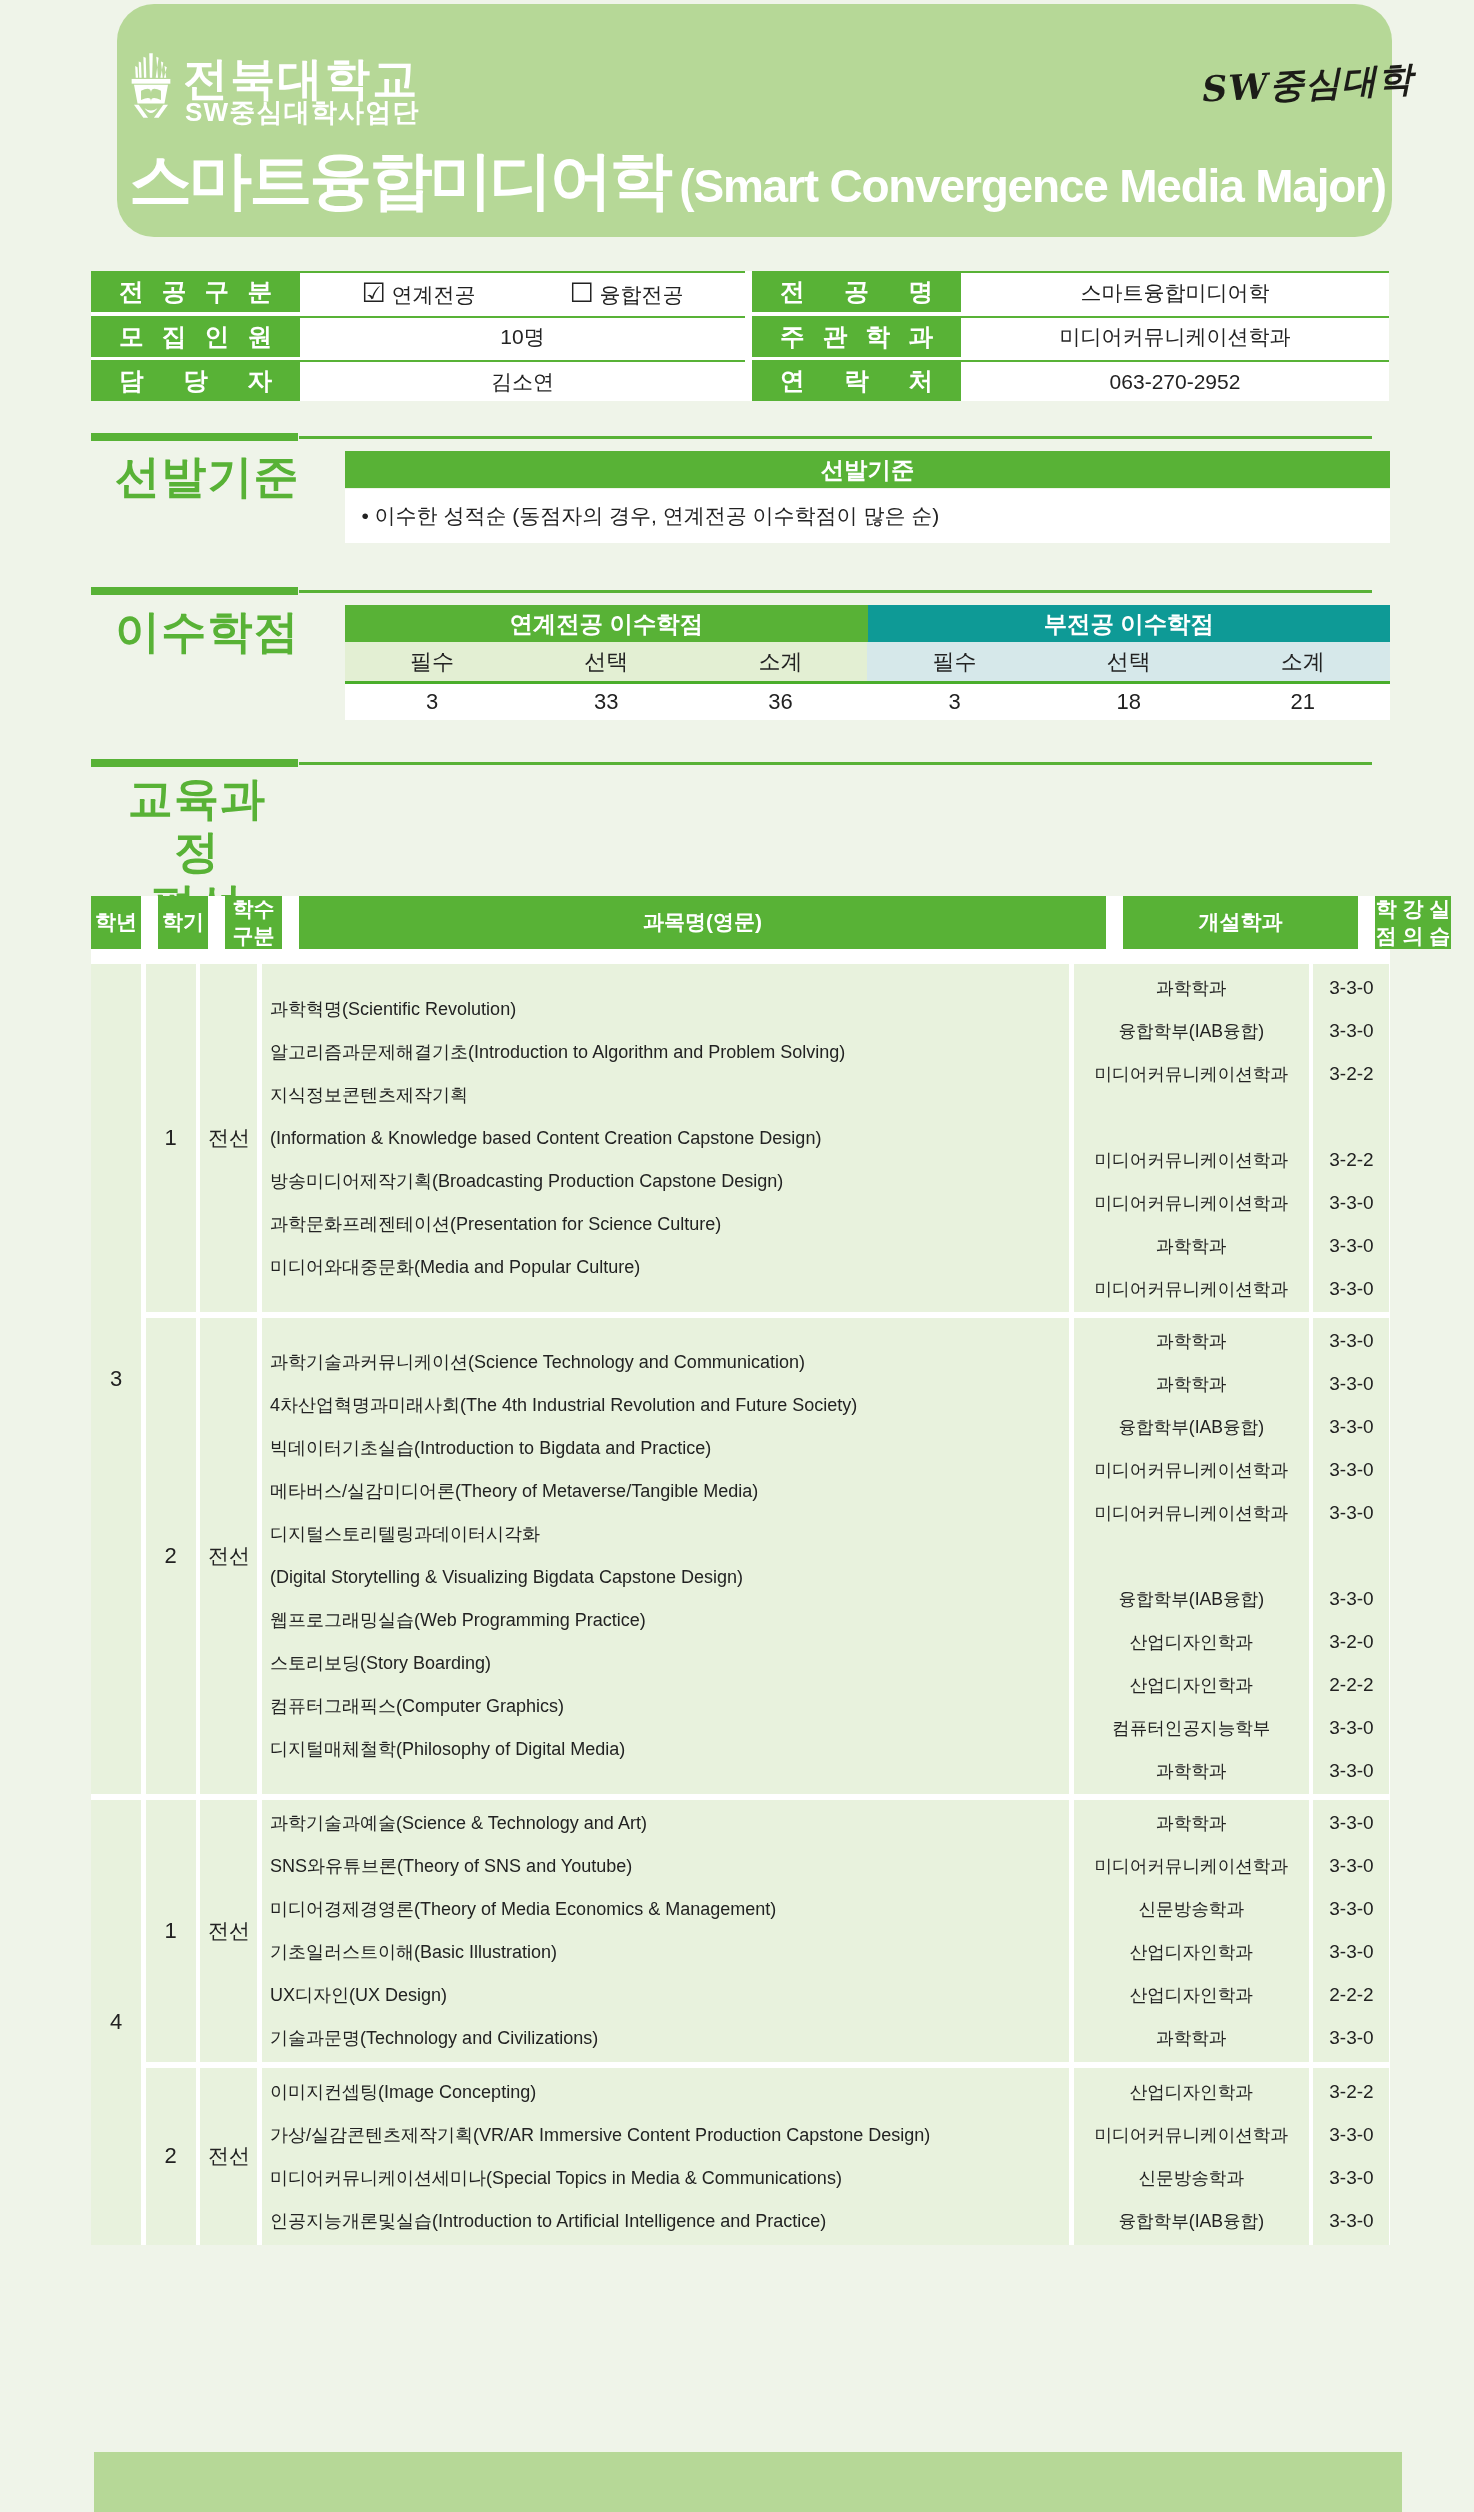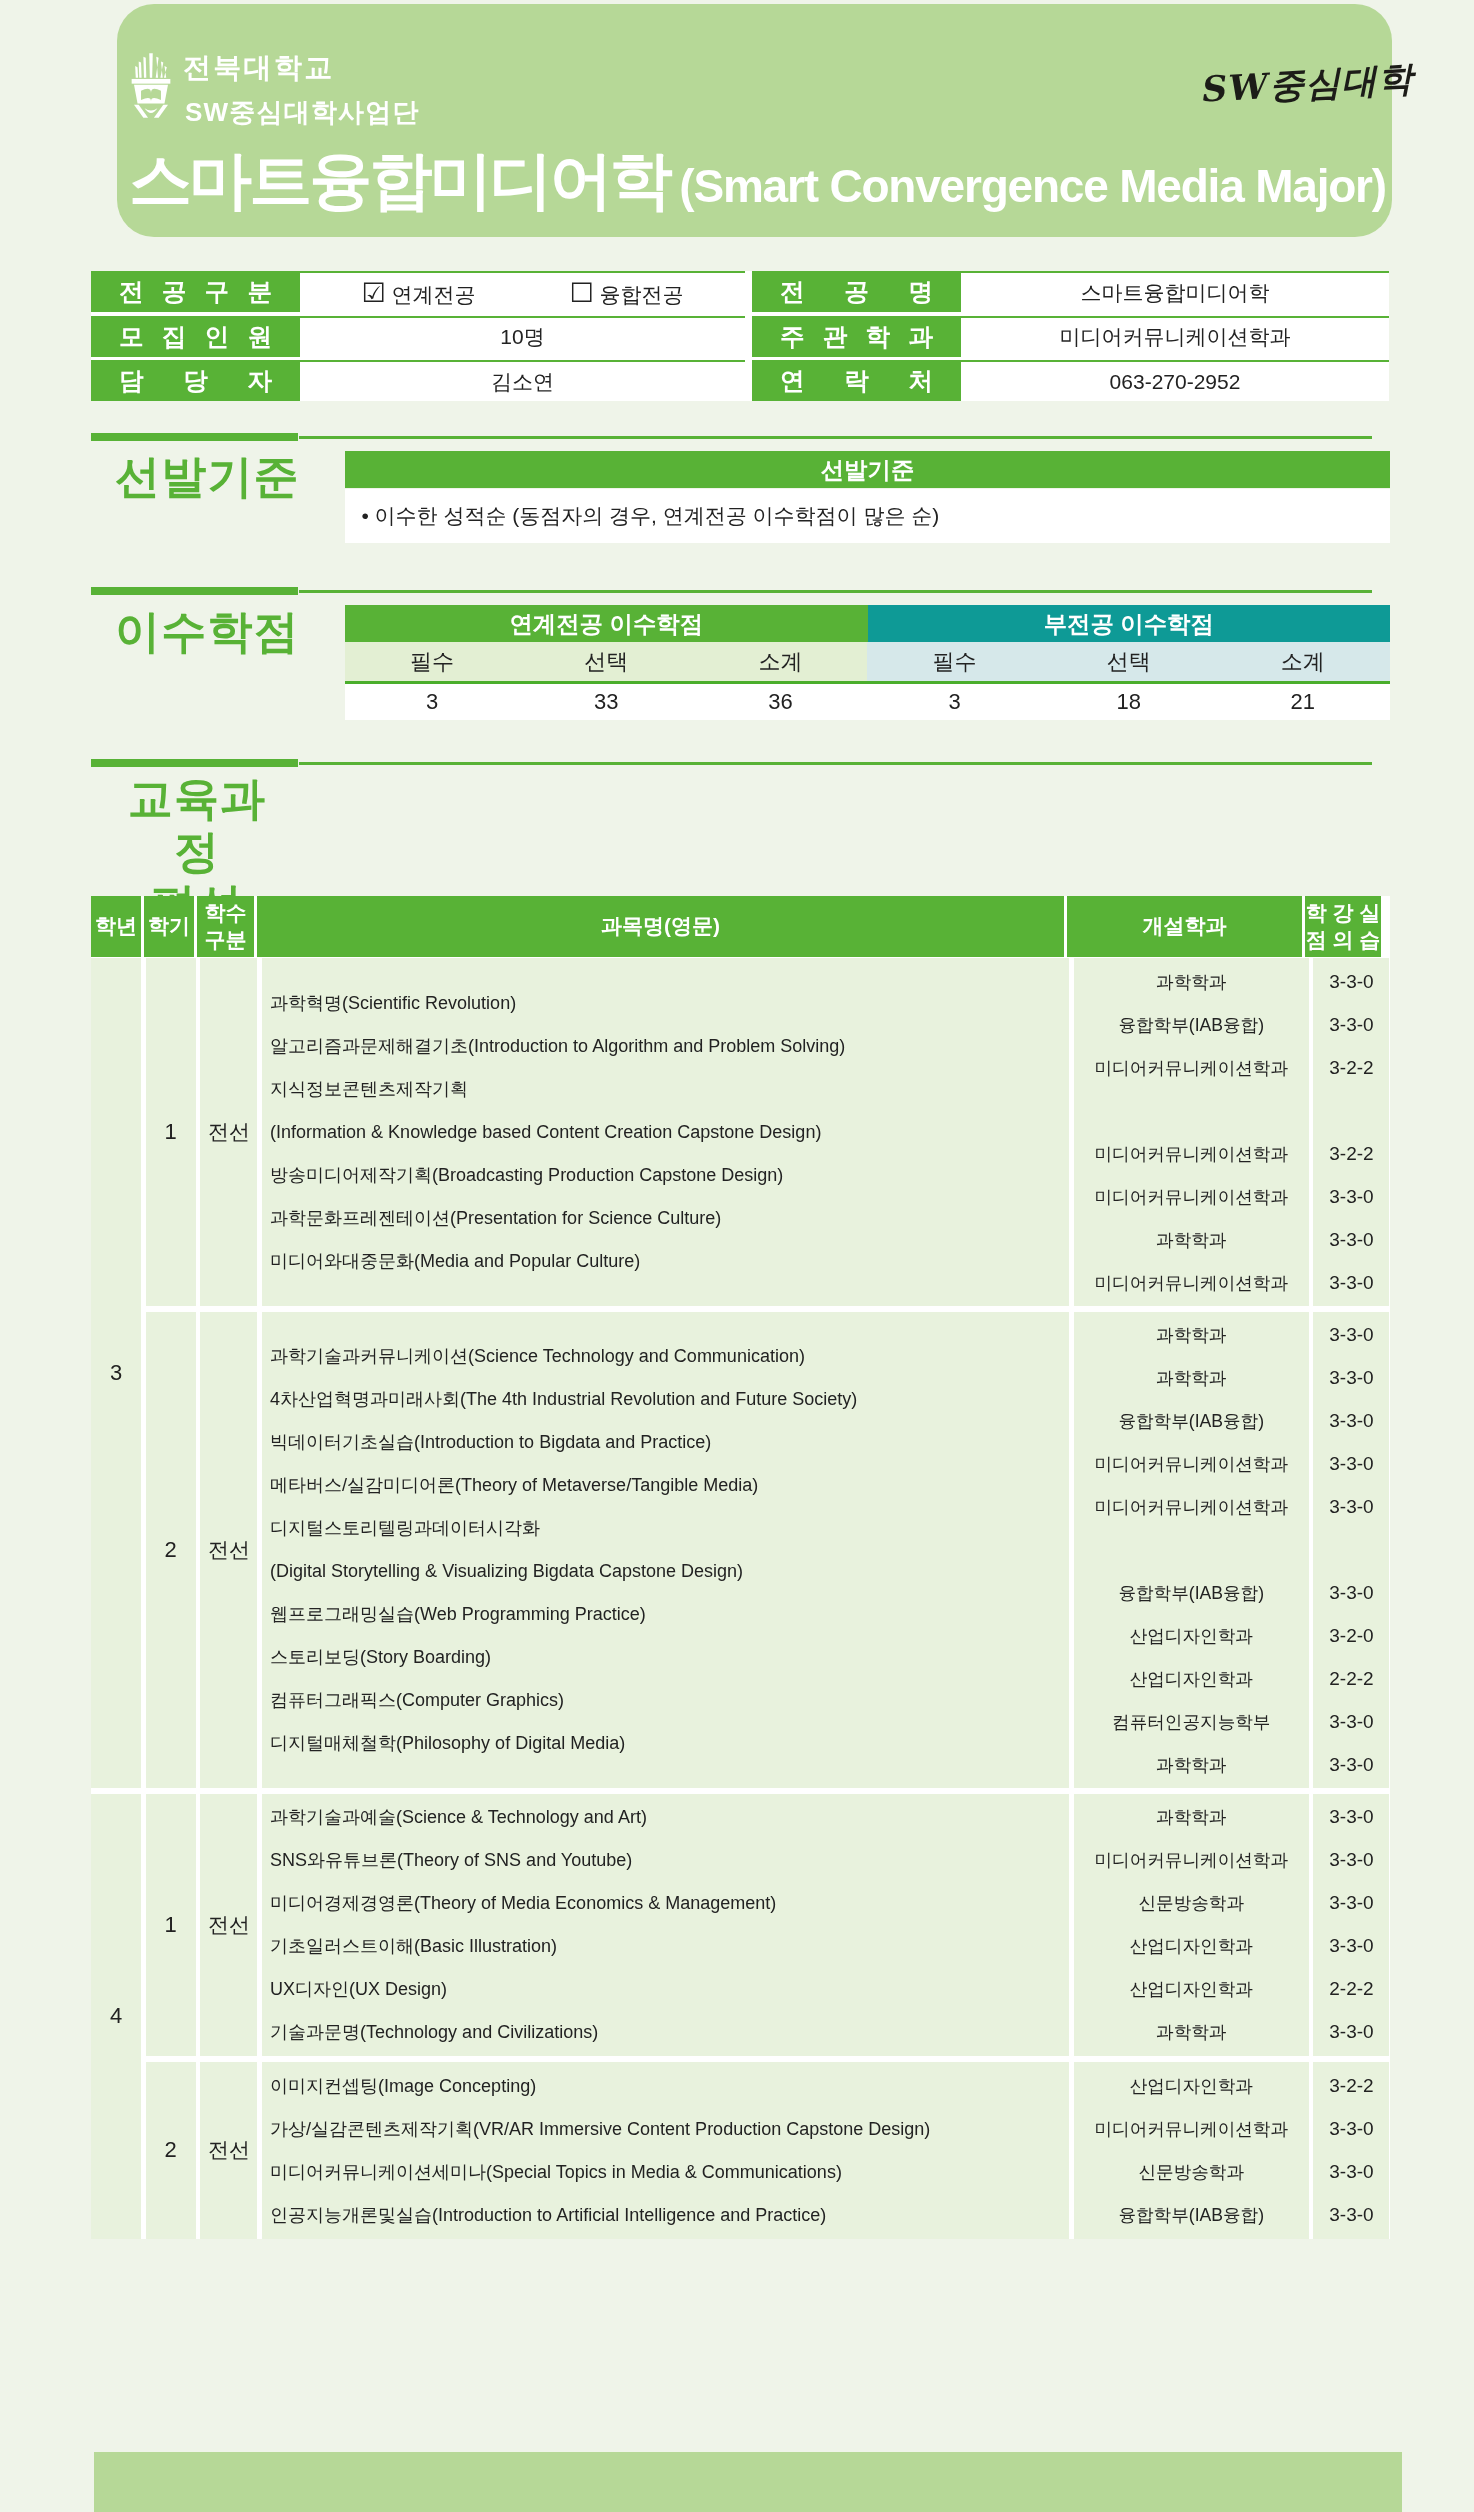--- a/index.html
+++ b/index.html
@@ -8,21 +8,21 @@
   }
   *{margin:0;padding:0;box-sizing:border-box;}
   html,body{width:1474px;background:var(--bg);}
   body{height:2512px;position:relative;overflow:hidden;
        font-family:"Liberation Sans","DejaVu Sans",sans-serif;color:var(--ink);}
   .abs{position:absolute;}
 
   
   .hdr{left:117px;top:3.5px;width:1275px;height:233px;background:var(--band);border-radius:37px;}
   .emblem{left:128px;top:52px;width:46px;height:68px;}
-  .univ{left:183px;top:49px;font-size:28px;font-weight:bold;color:#fff;letter-spacing:2.3px;}
+  .univ{left:183px;top:49px;font-size:45px;font-weight:bold;color:#fff;letter-spacing:2.3px;}
   .org{left:185px;top:95px;font-size:26px;font-weight:bold;color:#fff;letter-spacing:1.2px;}
   .major{left:129px;top:138px;display:flex;align-items:baseline;white-space:nowrap;}
   .major .ko{font-size:63px;font-weight:bold;color:#fff;letter-spacing:-2.9px;}
   .major .en{font-size:46px;font-weight:bold;color:#fff;letter-spacing:-1.2px;margin-left:9.4px;}
   .swlogo{left:1202px;top:61px;font-family:"DejaVu Serif",serif;font-style:italic;font-weight:bold;
           font-size:35px;color:#1c1c18;transform:rotate(-3deg);letter-spacing:1.2px;}
 
   
   .info{left:91px;top:271px;width:1298px;background:#fff;
         display:grid;grid-template-columns:209px 445px 7px 209px 428px;grid-auto-rows:41px;row-gap:3.5px;}
@@ -50,22 +50,22 @@
   .cr-heads .h{flex:1;display:flex;align-items:center;justify-content:center;
                color:#fff;font-size:23.4px;font-weight:bold;}
   .cr-sub{display:flex;height:39px;}
   .cr-sub .c{width:16.6667%;display:flex;align-items:center;justify-content:center;font-size:22px;}
   .cr-line{height:2.9px;background:var(--greenline);}
   .cr-data{display:flex;height:36px;background:#fff;}
   .cr-data .c{width:16.6667%;display:flex;align-items:center;justify-content:center;font-size:22px;}
 
   
   .curwrap{left:91px;top:896px;width:1299px;background:#fff;}
-  .curhead{display:grid;grid-template-columns:50px 50px 57px 807px 235px 76px;column-gap:3px;
-           height:61px;margin-bottom:1px;}
+  .curhead{display:grid;grid-template-columns:50px 50px 57px 807px 235px 76px;column-gap:17px;
+           height:53px;margin-bottom:15px;}
   .curhead .h{background:var(--green);color:#fff;font-weight:bold;font-size:21px;line-height:1.25;
               display:flex;align-items:center;justify-content:center;text-align:center;white-space:pre-line;}
   .curbody{display:grid;grid-template-columns:50px 50px 57px 807px 235px 76px;gap:5.9px 4.7px;}
   .cell{background:var(--cell);}
   .vcenter{display:flex;align-items:center;justify-content:center;font-size:22px;}
   .blockcol{display:flex;flex-direction:column;justify-content:center;}
   .blockcol .r{height:43px;display:flex;align-items:center;}
   .blockcol .r.course{padding-left:8px;font-size:18px;white-space:nowrap;}
   .blockcol .r.mid{justify-content:center;font-size:17.6px;}
   .blockcol .r.cr{justify-content:center;font-size:19px;}

